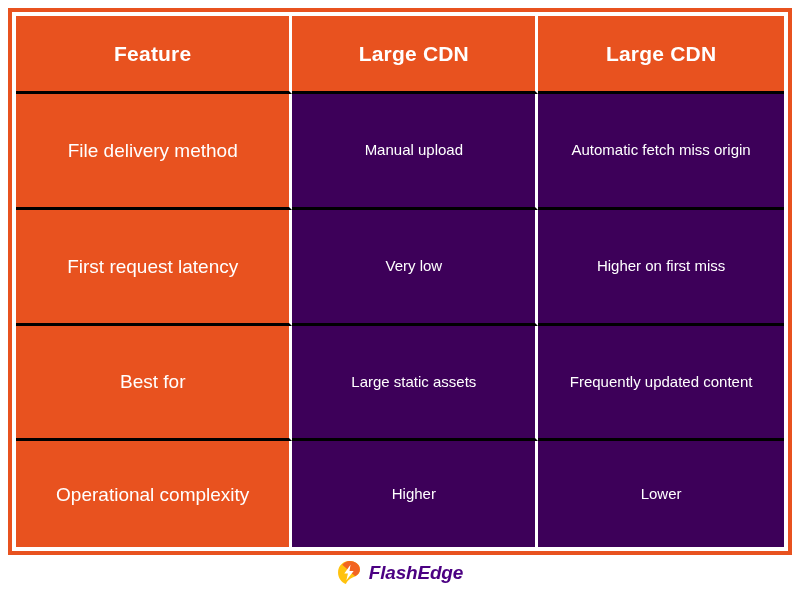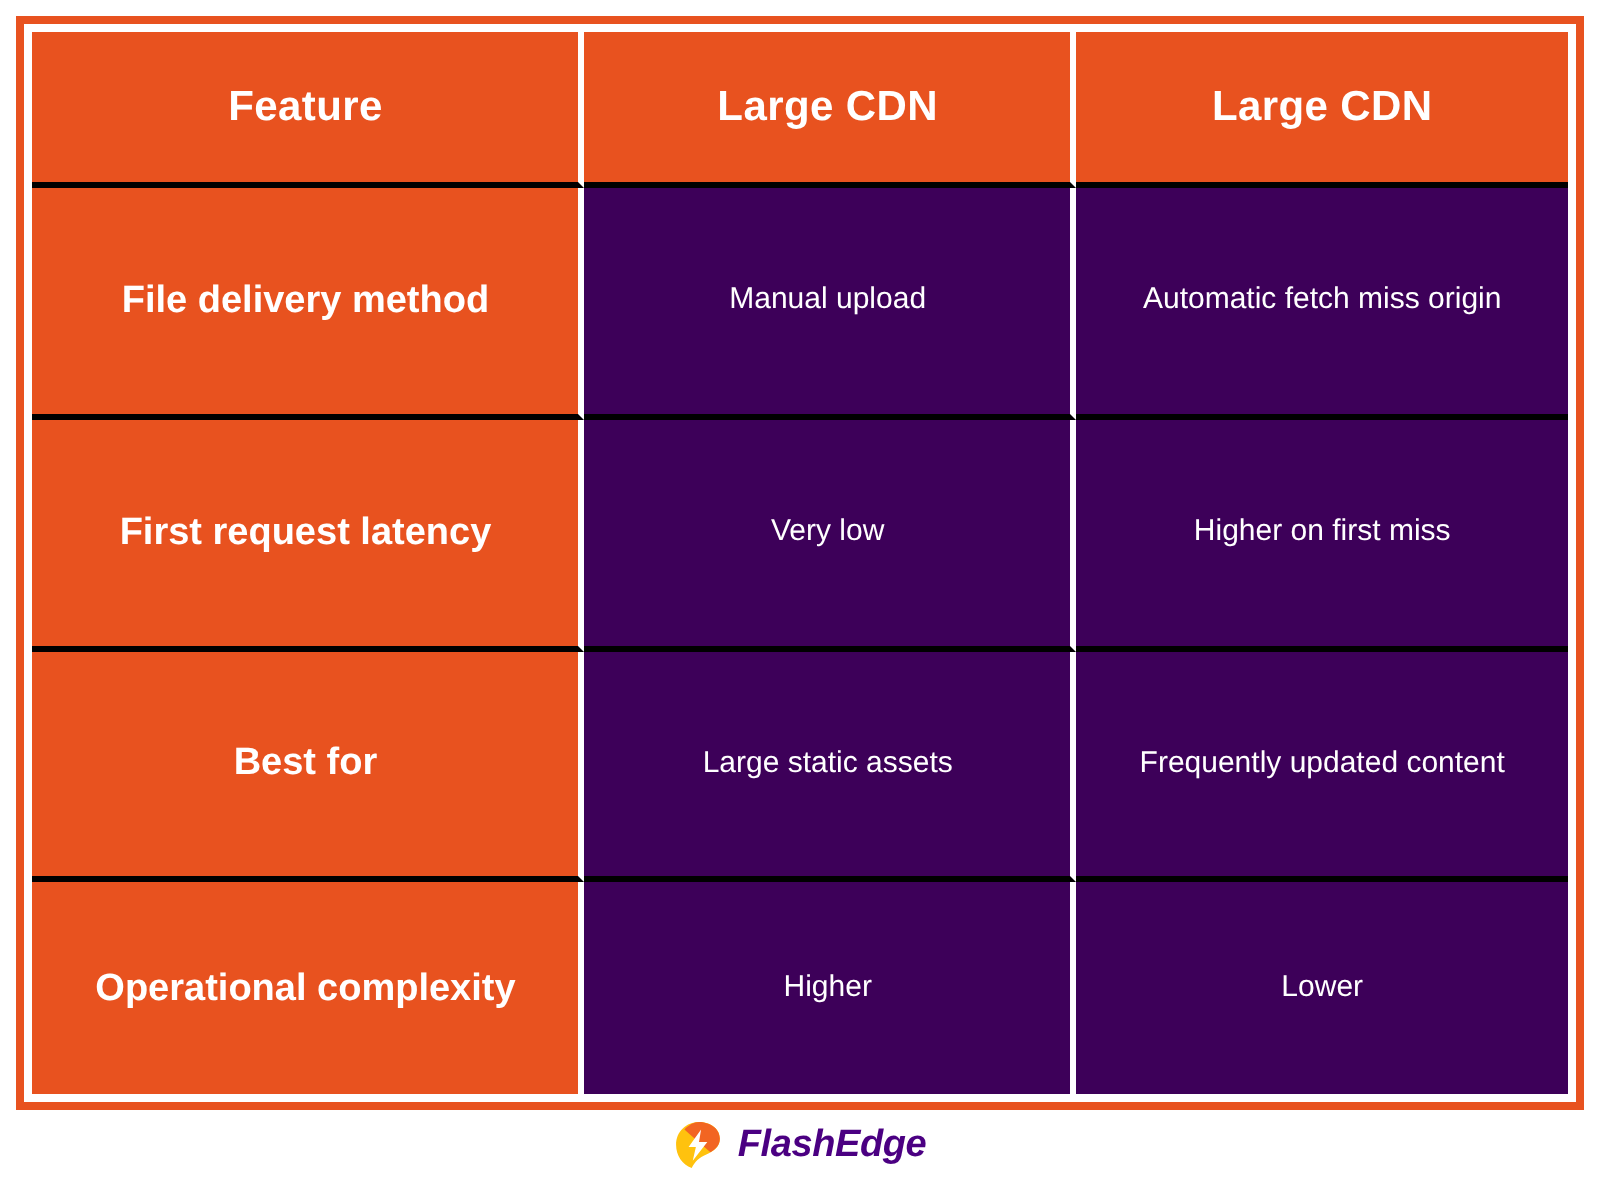--- a/index.html
+++ b/index.html
@@ -80,21 +80,21 @@
     font-size: 21px;
     font-weight: bold;
     letter-spacing: 0.2px;
     height: 78px;
   }
 
   
   table.compare tbody td.feature-cell {
     background: #E8521F;
     font-size: 19px;
-    font-weight: bold;
+    font-weight: normal;
   }
 
   
   table.compare tbody td.value-cell {
     background: #3D0059;
     font-size: 15px;
     font-weight: normal;
   }
 
   

